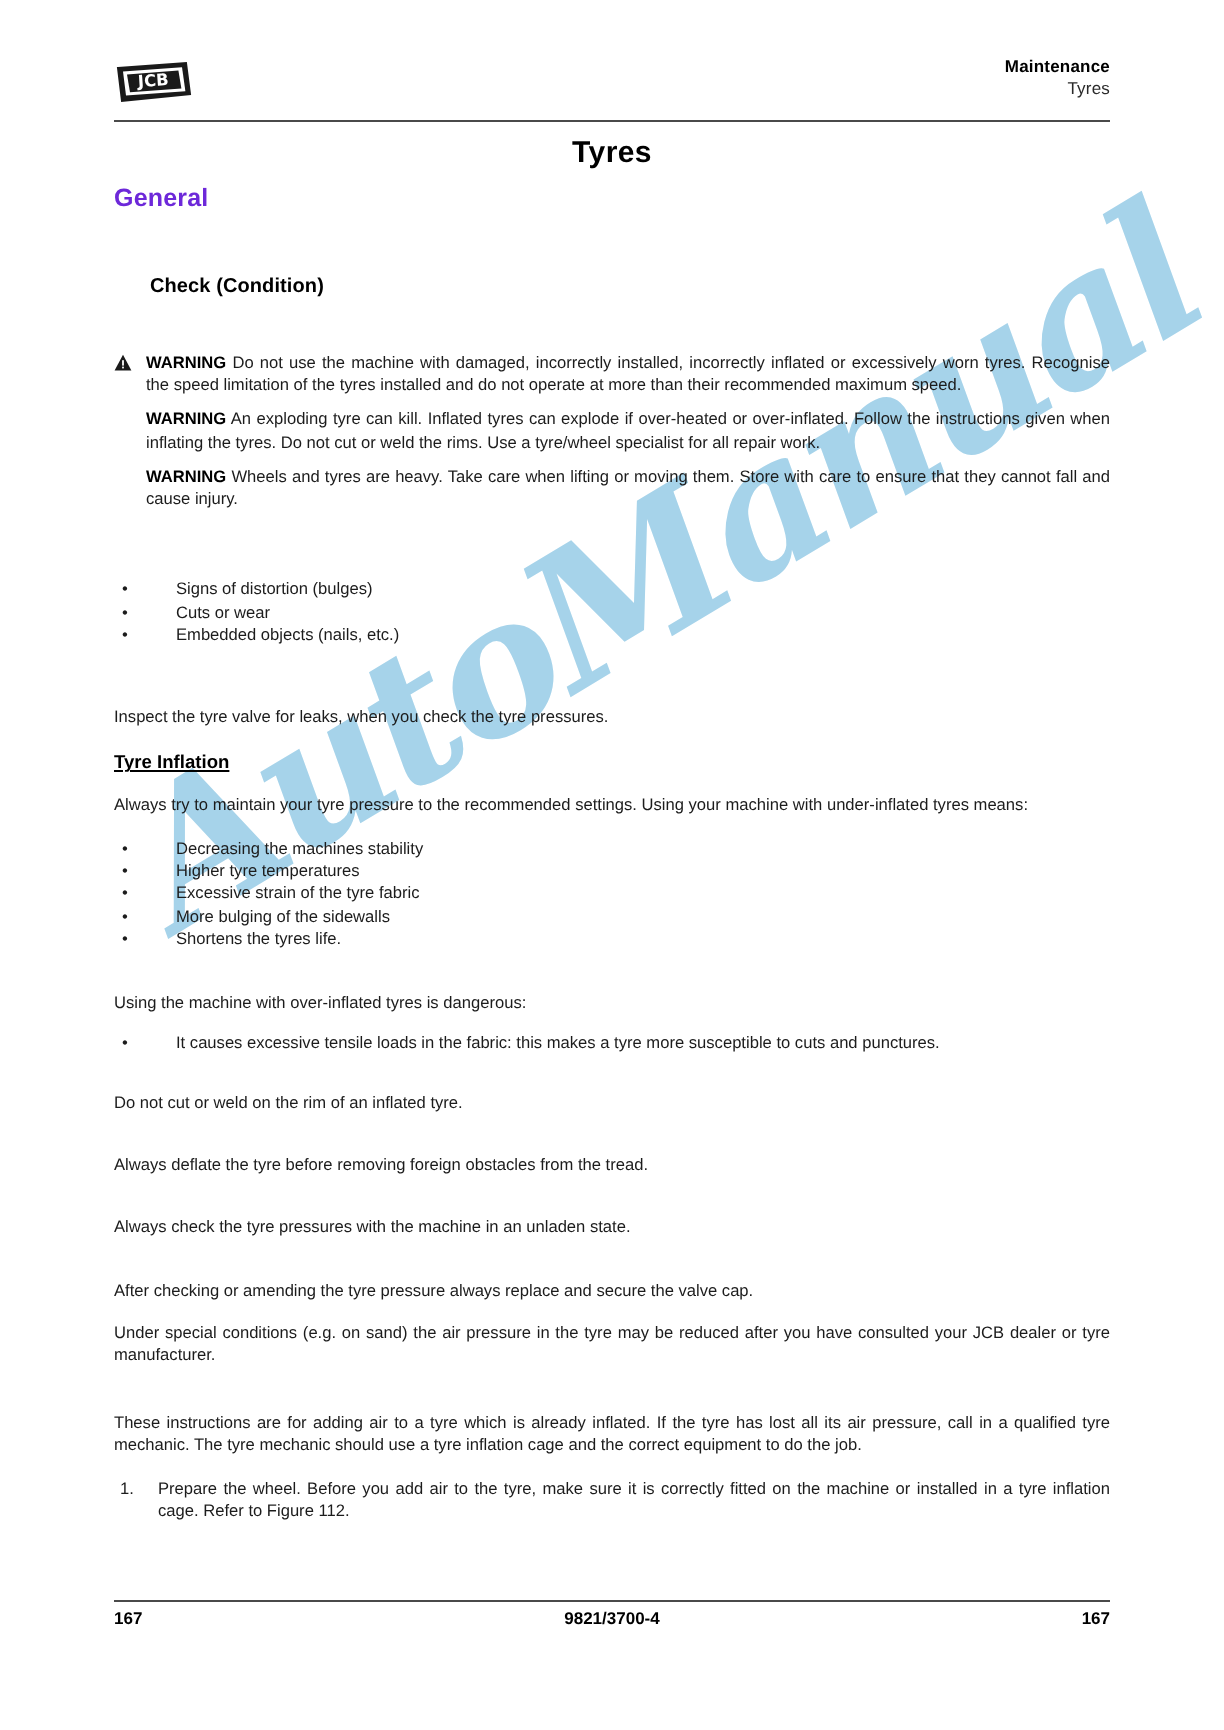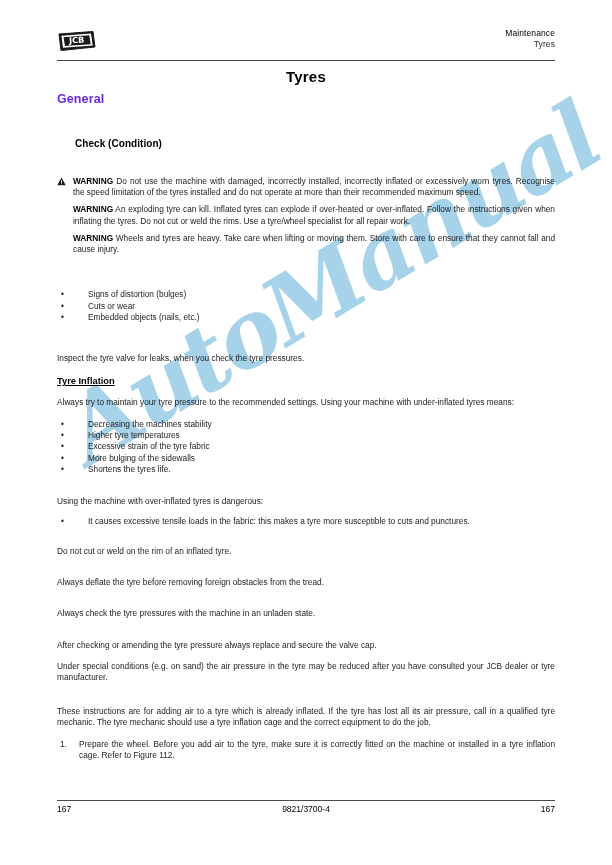--- a/index.html
+++ b/index.html
@@ -70,21 +70,21 @@
   .logo svg { display: block; }
   .header-right {
     position: absolute;
     right: 0;
     top: 0;
     text-align: right;
     line-height: 1.25;
   }
   .header-right .h-main {
     font-size: 8.5px;
-    font-weight: normal;
+    font-weight: bold;
     color: #000;
     letter-spacing: 0.1px;
   }
   .header-right .h-sub {
     font-size: 8.5px;
     font-weight: normal;
     color: #2a2a2a;
     letter-spacing: 0.1px;
   }
   .header-rule {
@@ -232,21 +232,21 @@
     height: 1px;
     background: #4a4a4a;
   }
   .page-footer {
     position: absolute;
     left: 57px;
     top: 804px;
     width: 498px;
     height: 14px;
     font-size: 8.5px;
-    font-weight: normal;
+    font-weight: bold;
     color: #000;
   }
   .page-footer .f-left {
     position: absolute;
     left: 0;
     top: 0;
   }
   .page-footer .f-center {
     position: absolute;
     left: 0;

